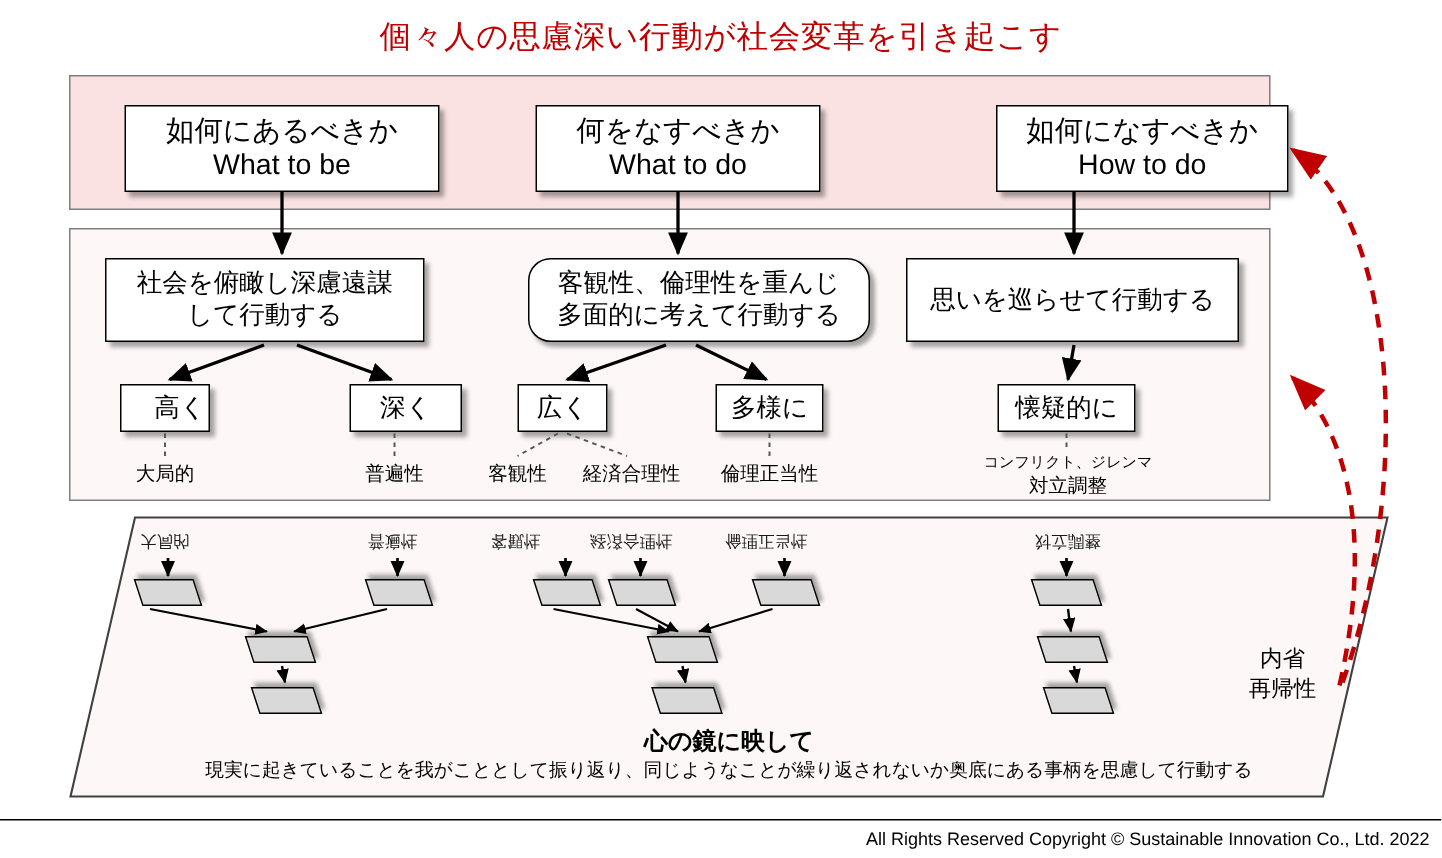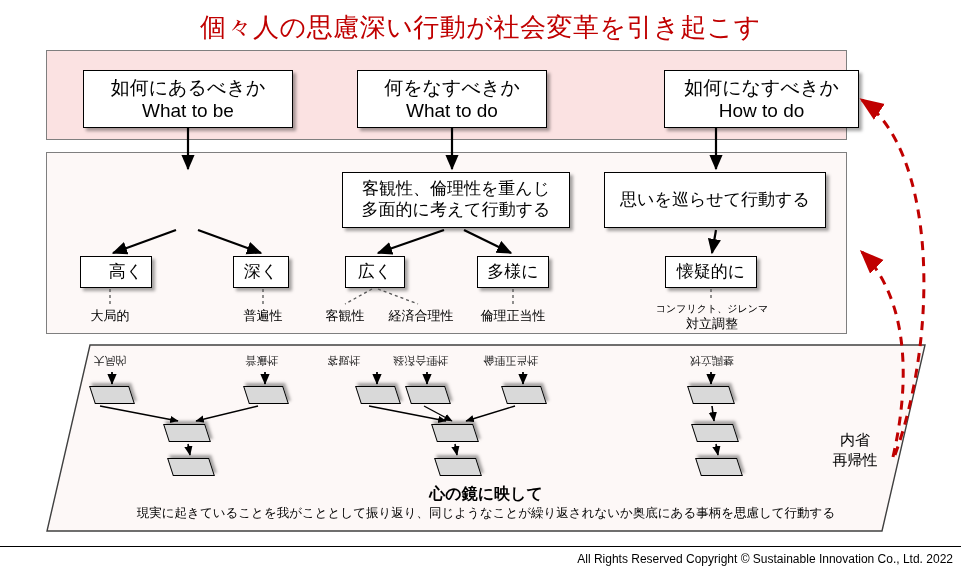--- a/index.html
+++ b/index.html
@@ -15,21 +15,21 @@
   }
   #stage { position: absolute; inset: 0; }
 
   .abs { position: absolute; }
 
   
   #title {
     left: 0; top: 10px; width: 961px;
     text-align: center;
     color: #c00000;
-    font-size: 26px;
+    font-size: 21px;
     letter-spacing: 0.5px;
     white-space: nowrap;
   }
 
   
   #band-top {
     left: 46px; top: 50px; width: 801px; height: 90px;
     background: #fbe2e2;
     border: 1px solid #7f7f7f;
     box-sizing: border-box;
@@ -156,36 +156,40 @@
   <div class="abs wbox q-box" style="left:357px; top:70px; width:190px;">
     <span class="ln">何をなすべきか</span>
     <span class="ln">What to do</span>
   </div>
 
   <div class="abs wbox q-box" style="left:620px; top:70px; width:195px;margin-left:44px;">
     <span class="ln">如何になすべきか</span>
     <span class="ln">How to do</span>
   </div>
 
-
-  <div class="abs wbox a-box" style="left:342px; top:172px; width:228px;">
+  <div class="abs wbox a-box" style="left:70px; top:172px; width:213px;">
+    <span class="ln">社会を俯瞰し深慮遠謀</span>
+    <span class="ln">して行動する</span>
+  </div>
+
+  <div class="abs wbox a-box" style="left:352px; top:172px; width:228px;border-radius:15px;">
     <span class="ln">客観性、倫理性を重んじ</span>
     <span class="ln">多面的に考えて行動する</span>
   </div>
 
   <div class="abs wbox a-box" style="left:604px; top:172px; width:222px;">
     <span class="ln">思いを巡らせて行動する</span>
   </div>
 
-  <div class="abs wbox t-box" style="left:80px; top:256px; width:72px;padding-left:20px;">
+  <div class="abs wbox t-box" style="left:80px; top:256px; width:60px;padding-left:20px;">
     <span class="ln">高く</span>
   </div>
   <div class="abs cap" style="left:70px; top:308px; width:80px;">大局的</div>
 
-  <div class="abs wbox t-box" style="left:233px; top:256px; width:56px;">
+  <div class="abs wbox t-box" style="left:233px; top:256px; width:75px;">
     <span class="ln">深く</span>
   </div>
   <div class="abs cap" style="left:223px; top:308px; width:80px;">普遍性</div>
 
   <div class="abs wbox t-box" style="left:345px; top:256px; width:60px;">
     <span class="ln">広く</span>
   </div>
   <div class="abs cap" style="left:314px; top:308px; width:62px;">客観性</div>
   <div class="abs cap" style="left:377px; top:308px; width:88px;">経済合理性</div>
 

